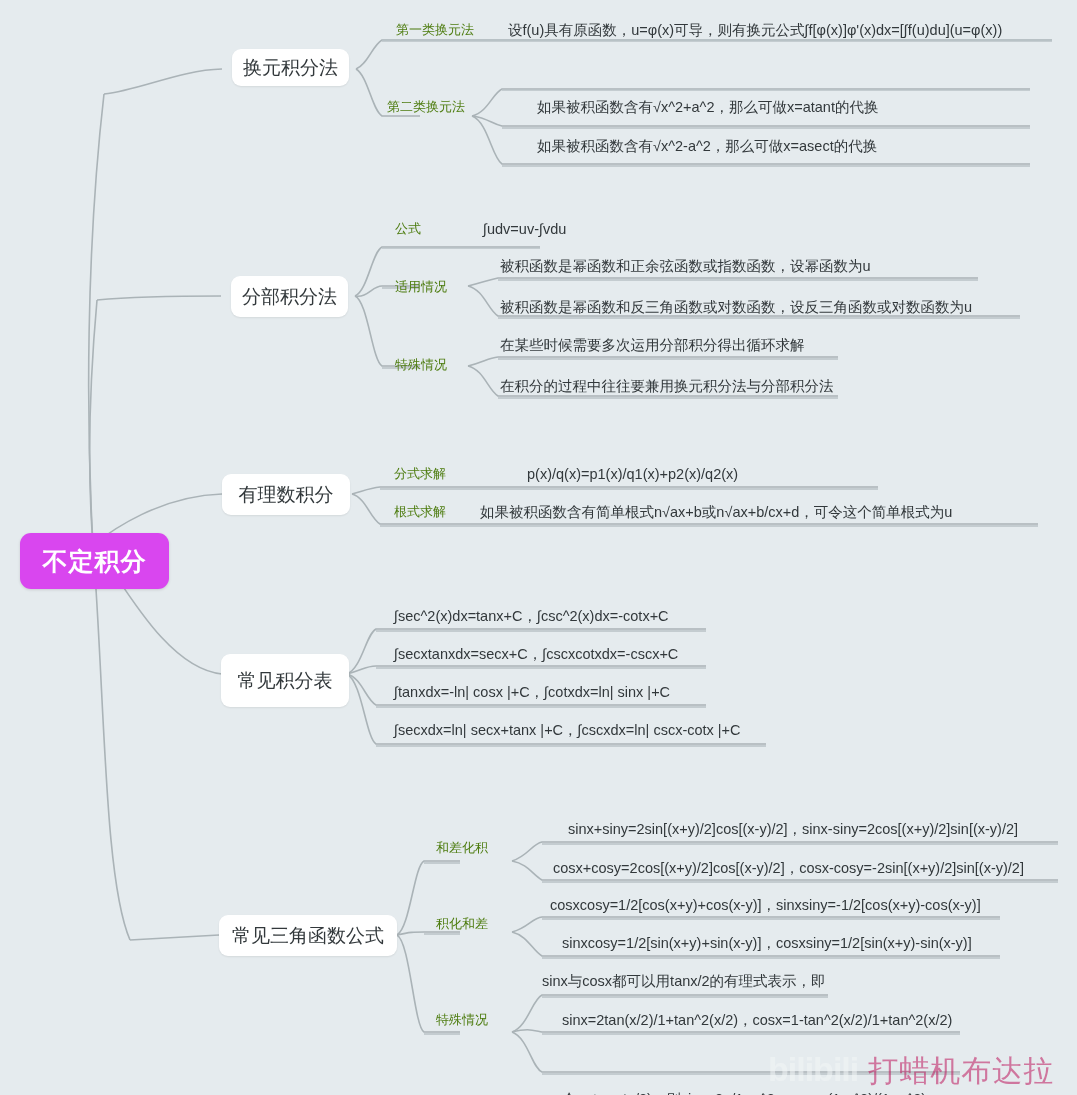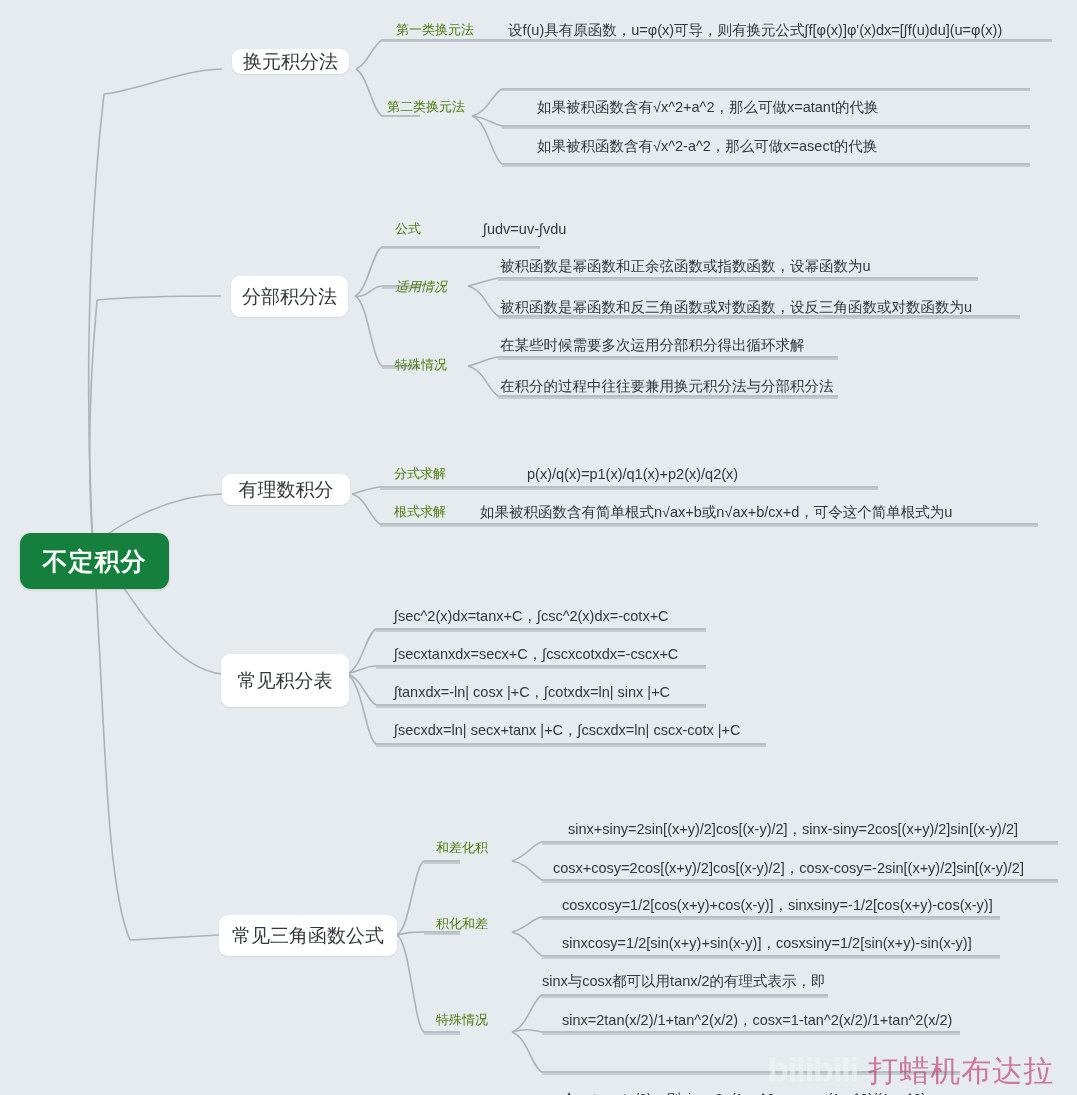--- a/index.html
+++ b/index.html
@@ -25,21 +25,21 @@
     left: 0; top: 0;
     width: 1077px; height: 1095px;
     pointer-events: none;
   }
   #wires path { fill: none; stroke: #aab3b7; stroke-width: 1.6; }
   #wires path.rule { stroke: #b9c2c6; stroke-width: 1.3; }
 
   
   .root-node {
     position: absolute;
-    background: #15803d;
+    background: #d946ef;
     color: #ffffff;
     border-radius: 11px;
     font-size: 25px;
     font-weight: bold;
     letter-spacing: 1px;
     display: flex;
     align-items: center;
     justify-content: center;
     box-shadow: 0 1px 3px rgba(0,0,0,0.13);
     white-space: nowrap;
@@ -183,45 +183,45 @@
       <path d="M424,1034 L460,1034" class="rule"></path>
       <path d="M542,997 L828,997" class="rule"></path>
       <path d="M542,1034 L960,1034" class="rule"></path>
       <path d="M542,1074 L960,1074" class="rule"></path>
     </svg>
 
   <div class="root-node" style="left:20px; top:533px; width:149px; height:56px;">
     <span>不定积分</span>
   </div>
 
-  <div class="branch-node" style="left:232px; top:49px; width:117px; height:25px;">
+  <div class="branch-node" style="left:232px; top:49px; width:117px; height:37px;">
     <span>换元积分法</span>
   </div>
   <div class="sub-label" style="left:396px; top:23px;">第一类换元法</div>
   <div class="leaf" style="left:508px; top:23px;">设f(u)具有原函数，u=φ(x)可导，则有换元公式∫f[φ(x)]φ'(x)dx=[∫f(u)du](u=φ(x))</div>
 
   <div class="sub-label" style="left:387px; top:100px;">第二类换元法</div>
   <div class="leaf" style="left:537px; top:100px;">如果被积函数含有√x^2+a^2，那么可做x=atant的代换</div>
   <div class="leaf" style="left:537px; top:139px;">如果被积函数含有√x^2-a^2，那么可做x=asect的代换</div>
 
   <div class="branch-node" style="left:231px; top:276px; width:117px; height:41px;">
     <span>分部积分法</span>
   </div>
   <div class="sub-label" style="left:395px; top:222px;">公式</div>
   <div class="leaf" style="left:483px; top:222px;">∫udv=uv-∫vdu</div>
 
-  <div class="sub-label" style="left:395px; top:280px;font-style:italic;">适用情况</div>
+  <div class="sub-label" style="left:395px; top:280px;">适用情况</div>
   <div class="leaf" style="left:500px; top:300px;">被积函数是幂函数和反三角函数或对数函数，设反三角函数或对数函数为u</div>
   <div class="leaf" style="left:500px; top:259px;">被积函数是幂函数和正余弦函数或指数函数，设幂函数为u</div>
 
   <div class="sub-label" style="left:395px; top:358px;">特殊情况</div>
   <div class="leaf" style="left:500px; top:338px;">在某些时候需要多次运用分部积分得出循环求解</div>
   <div class="leaf" style="left:500px; top:379px;">在积分的过程中往往要兼用换元积分法与分部积分法</div>
 
-  <div class="branch-node" style="left:222px; top:474px; width:128px; height:31px;">
+  <div class="branch-node" style="left:222px; top:474px; width:128px; height:41px;">
     <span>有理数积分</span>
   </div>
   <div class="sub-label" style="left:394px; top:467px;">分式求解</div>
   <div class="leaf" style="left:507px; top:467px;margin-left:20px;">p(x)/q(x)=p1(x)/q1(x)+p2(x)/q2(x)</div>
 
   <div class="sub-label" style="left:394px; top:505px;">根式求解</div>
   <div class="leaf" style="left:480px; top:505px;">如果被积函数含有简单根式n√ax+b或n√ax+b/cx+d，可令这个简单根式为u</div>
 
   <div class="branch-node" style="left:221px; top:654px; width:128px; height:53px;">
     <span>常见积分表</span>
@@ -232,21 +232,21 @@
   <div class="leaf" style="left:394px; top:723px;">∫secxdx=ln| secx+tanx |+C，∫cscxdx=ln| cscx-cotx |+C</div>
 
   <div class="branch-node" style="left:219px; top:915px; width:178px; height:41px;">
     <span>常见三角函数公式</span>
   </div>
   <div class="sub-label" style="left:436px; top:841px;">和差化积</div>
   <div class="leaf" style="left:568px; top:822px;">sinx+siny=2sin[(x+y)/2]cos[(x-y)/2]，sinx-siny=2cos[(x+y)/2]sin[(x-y)/2]</div>
   <div class="leaf" style="left:553px; top:861px;">cosx+cosy=2cos[(x+y)/2]cos[(x-y)/2]，cosx-cosy=-2sin[(x+y)/2]sin[(x-y)/2]</div>
 
   <div class="sub-label" style="left:436px; top:917px;">积化和差</div>
-  <div class="leaf" style="left:562px; top:898px;">cosxcosy=1/2[cos(x+y)+cos(x-y)]，sinxsiny=-1/2[cos(x+y)-cos(x-y)]</div>
+  <div class="leaf" style="left:550px; top:898px;">cosxcosy=1/2[cos(x+y)+cos(x-y)]，sinxsiny=-1/2[cos(x+y)-cos(x-y)]</div>
   <div class="leaf" style="left:562px; top:936px;">sinxcosy=1/2[sin(x+y)+sin(x-y)]，cosxsiny=1/2[sin(x+y)-sin(x-y)]</div>
 
   <div class="sub-label" style="left:436px; top:1013px;">特殊情况</div>
   <div class="leaf" style="left:542px; top:974px;">sinx与cosx都可以用tanx/2的有理式表示，即</div>
   <div class="leaf" style="left:562px; top:1013px;">sinx=2tan(x/2)/1+tan^2(x/2)，cosx=1-tan^2(x/2)/1+tan^2(x/2)</div>
   <div class="leaf" style="left:562px; top:1052px;margin-top:40px;">令u=tan（x/2)，则sinx=2u/1+u^2，cosx=(1-u^2)/(1+u^2)</div>
 
   <div class="watermark" style="left:768px; top:1052px;">
     <span class="wm-logo">bilibili</span>
     <span class="wm-text">打蜡机布达拉</span>

